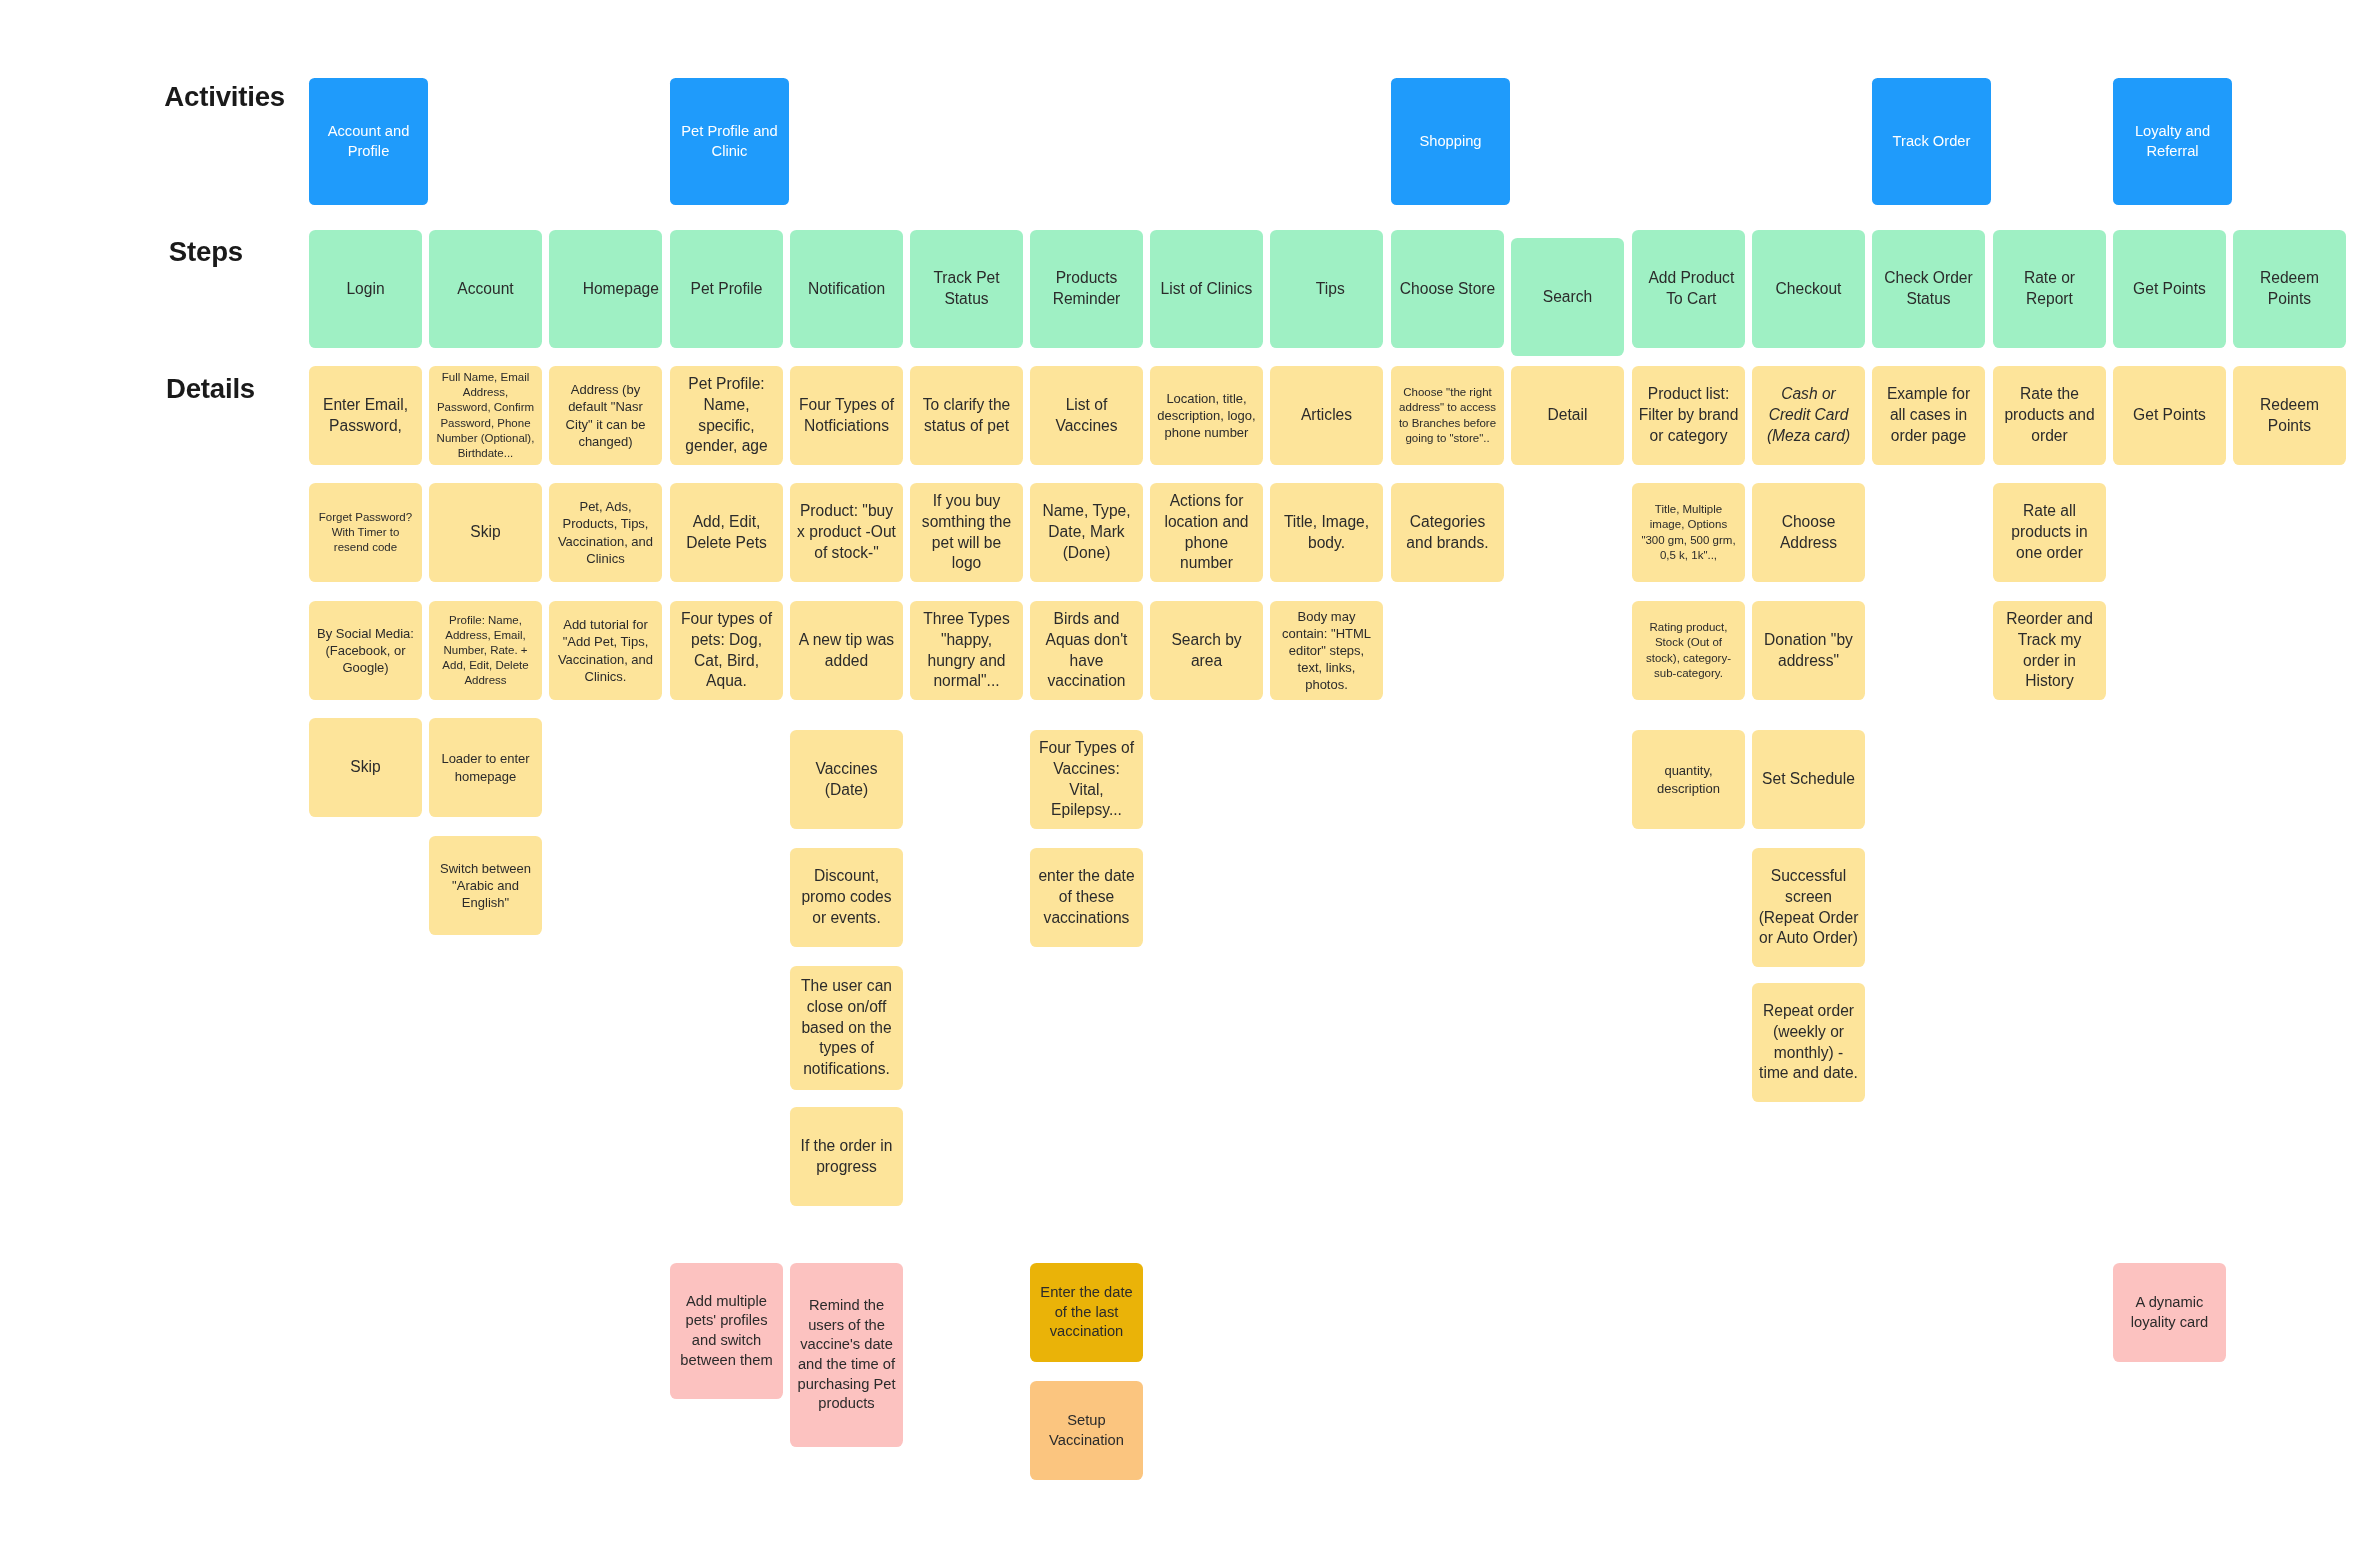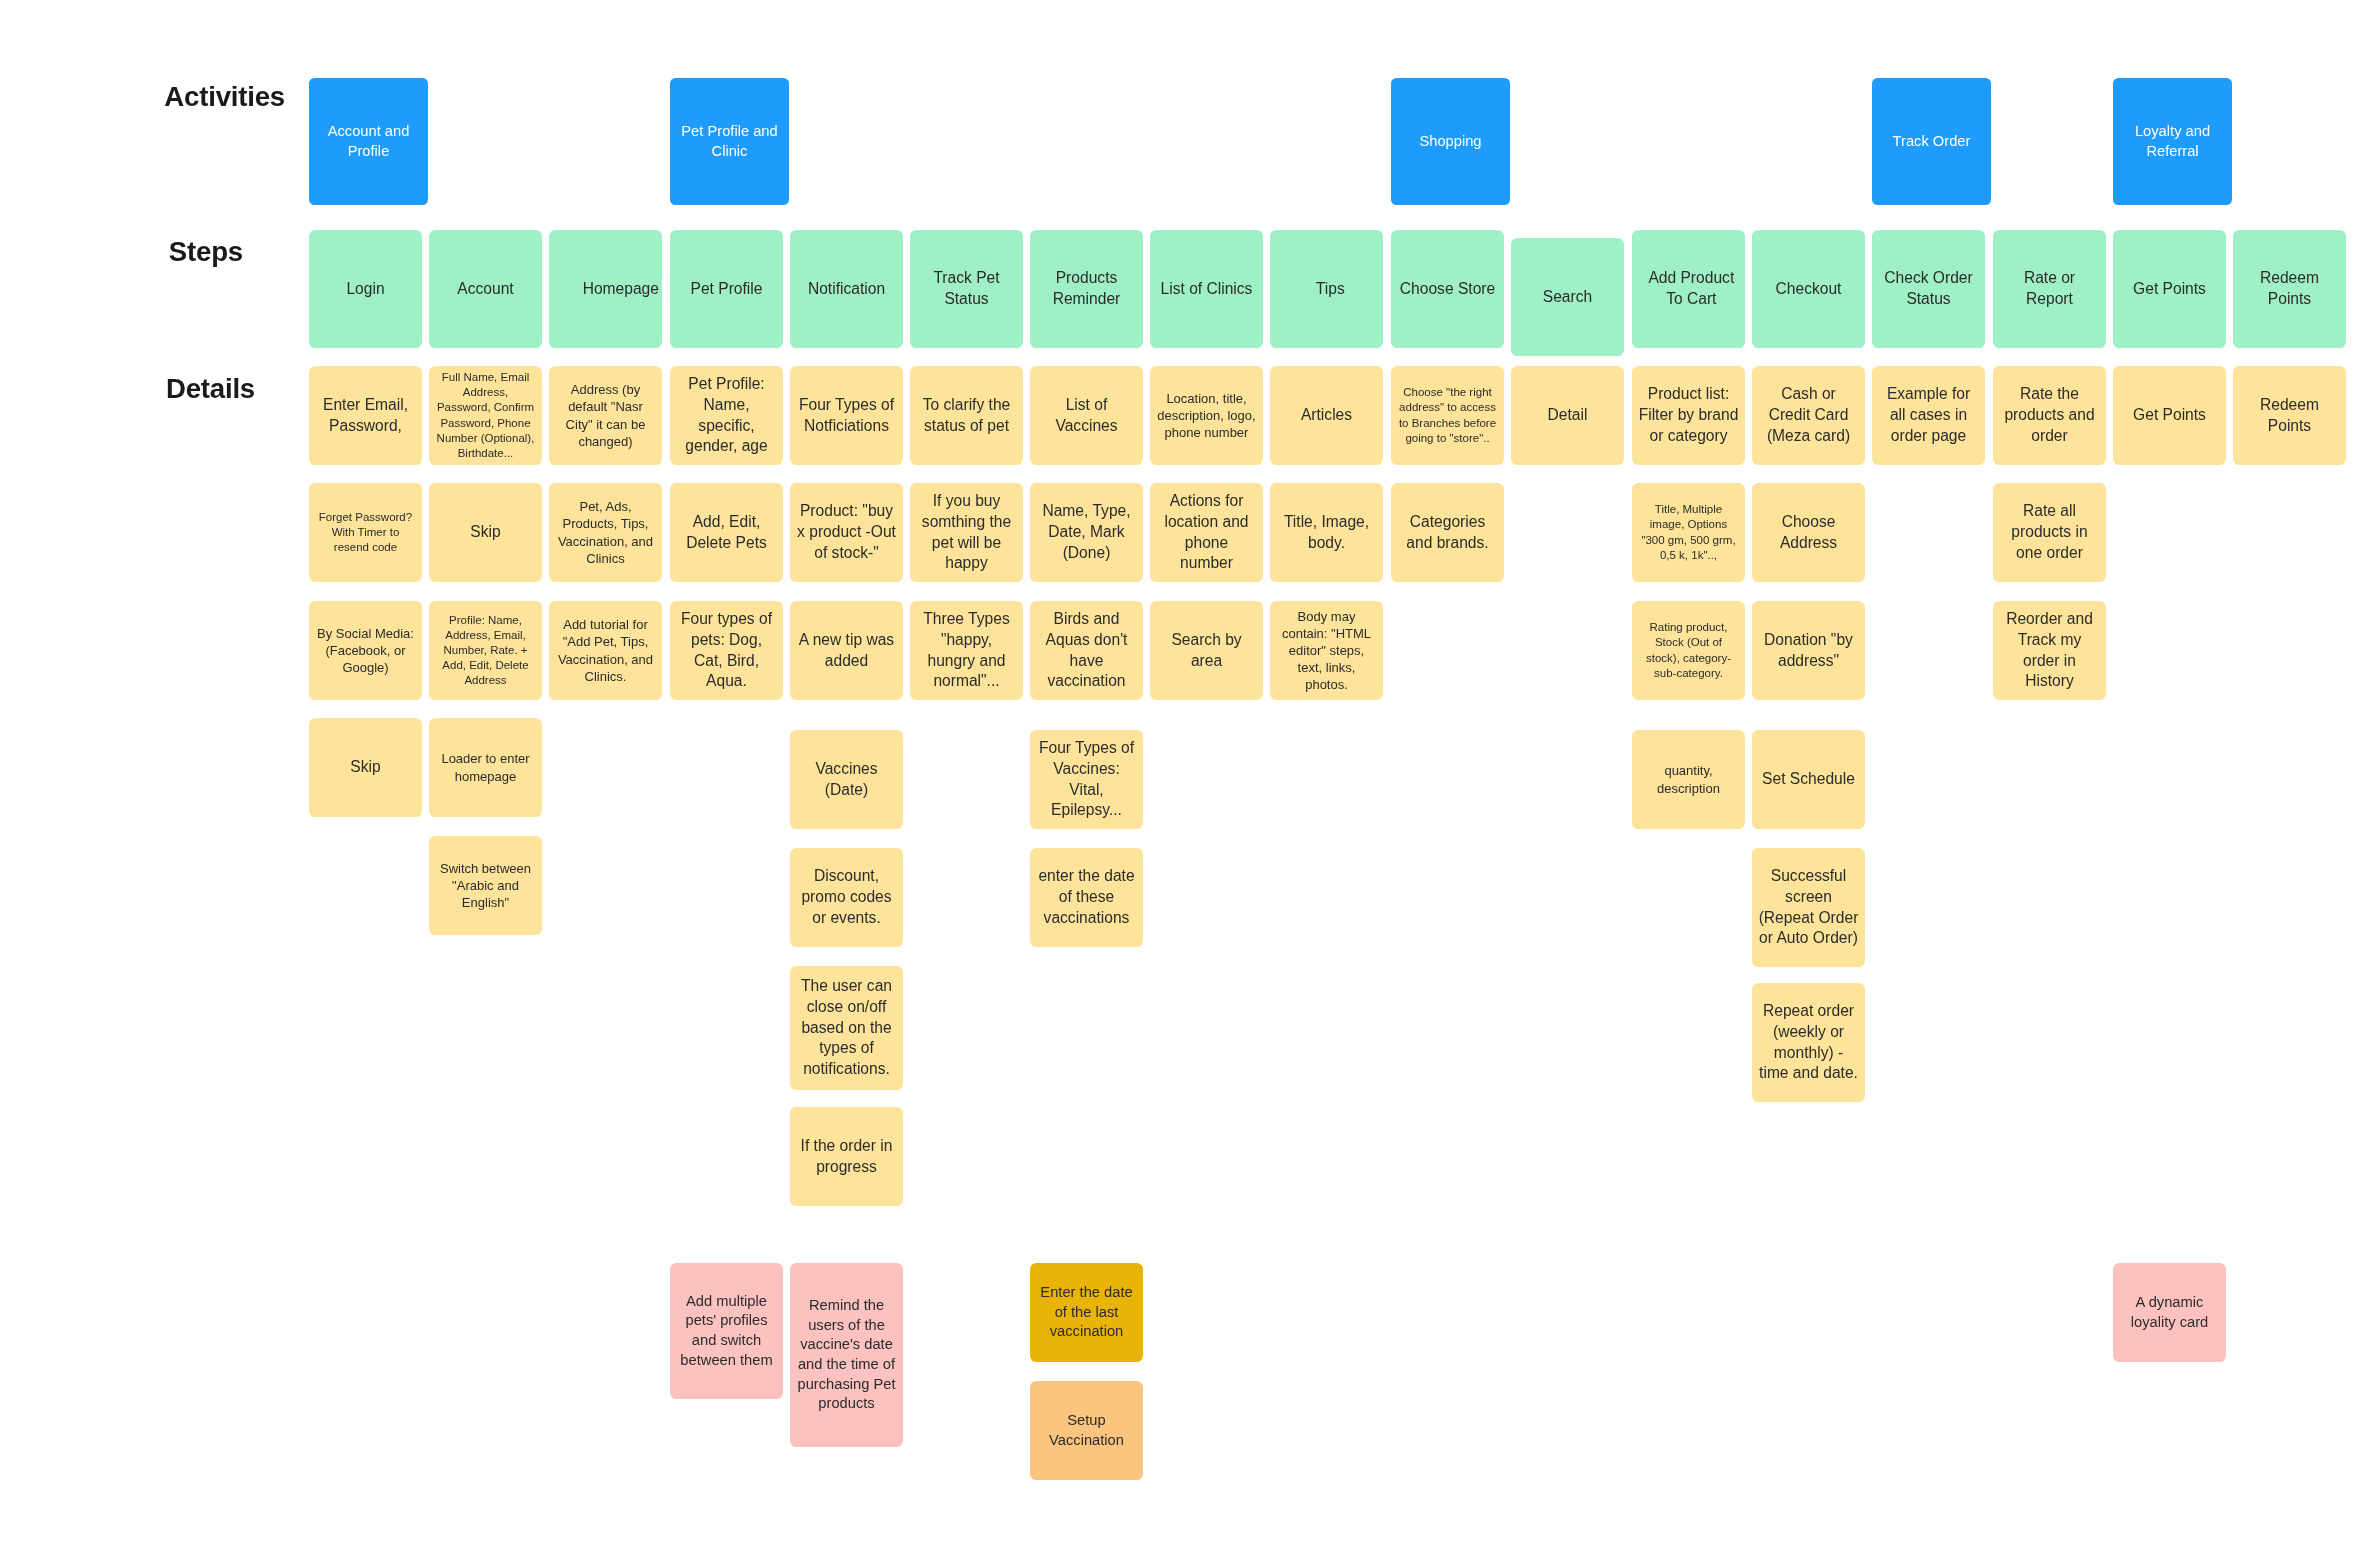--- a/index.html
+++ b/index.html
@@ -164,41 +164,41 @@
       <div class="card detail" style="left: 670px; top: 483px; width: 113px; height: 99px;">Add, Edit, Delete Pets</div>
       <div class="card detail" style="left: 670px; top: 601px; width: 113px; height: 99px;">Four types of pets: Dog, Cat, Bird, Aqua.</div>
       <div class="card detail" style="left: 790px; top: 366px; width: 113px; height: 99px;">Four Types of Notficiations</div>
       <div class="card detail" style="left: 790px; top: 483px; width: 113px; height: 99px;">Product: "buy x product -Out of stock-"</div>
       <div class="card detail" style="left: 790px; top: 601px; width: 113px; height: 99px;">A new tip was added</div>
       <div class="card detail" style="left: 790px; top: 730px; width: 113px; height: 99px;">Vaccines (Date)</div>
       <div class="card detail" style="left: 790px; top: 848px; width: 113px; height: 99px;">Discount, promo codes or events.</div>
       <div class="card detail" style="left: 790px; top: 966px; width: 113px; height: 124px;">The user can close on/off based on the types of notifications.</div>
       <div class="card detail" style="left: 790px; top: 1107px; width: 113px; height: 99px;">If the order in progress</div>
       <div class="card detail" style="left: 910px; top: 366px; width: 113px; height: 99px;">To clarify the status of pet</div>
-      <div class="card detail" style="left: 910px; top: 483px; width: 113px; height: 99px;">If you buy somthing the pet will be happy</div>
+      <div class="card detail" style="left: 910px; top: 483px; width: 113px; height: 99px;">If you buy somthing the pet will be logo</div>
       <div class="card detail" style="left: 910px; top: 601px; width: 113px; height: 99px;">Three Types "happy, hungry and normal"...</div>
       <div class="card detail" style="left: 1030px; top: 366px; width: 113px; height: 99px;">List of Vaccines</div>
       <div class="card detail" style="left: 1030px; top: 483px; width: 113px; height: 99px;">Name, Type, Date, Mark (Done)</div>
       <div class="card detail" style="left: 1030px; top: 601px; width: 113px; height: 99px;">Birds and Aquas don't have vaccination</div>
       <div class="card detail" style="left: 1030px; top: 730px; width: 113px; height: 99px;">Four Types of Vaccines: Vital, Epilepsy...</div>
       <div class="card detail" style="left: 1030px; top: 848px; width: 113px; height: 99px;">enter the date of these vaccinations</div>
       <div class="card detail small" style="left: 1150px; top: 366px; width: 113px; height: 99px;">Location, title, description, logo, phone number</div>
       <div class="card detail" style="left: 1150px; top: 483px; width: 113px; height: 99px;">Actions for location and phone number</div>
       <div class="card detail" style="left: 1150px; top: 601px; width: 113px; height: 99px;">Search by area</div>
       <div class="card detail" style="left: 1270px; top: 366px; width: 113px; height: 99px;">Articles</div>
       <div class="card detail" style="left: 1270px; top: 483px; width: 113px; height: 99px;">Title, Image, body.</div>
       <div class="card detail small" style="left: 1270px; top: 601px; width: 113px; height: 99px;">Body may contain: "HTML editor" steps, text, links, photos.</div>
       <div class="card detail tiny" style="left: 1391px; top: 366px; width: 113px; height: 99px;">Choose "the right address" to access to Branches before going to "store"..</div>
       <div class="card detail" style="left: 1391px; top: 483px; width: 113px; height: 99px;">Categories and brands.</div>
       <div class="card detail" style="left: 1511px; top: 366px; width: 113px; height: 99px;">Detail</div>
       <div class="card detail" style="left: 1632px; top: 366px; width: 113px; height: 99px;">Product list: Filter by brand or category</div>
       <div class="card detail tiny" style="left: 1632px; top: 483px; width: 113px; height: 99px;">Title, Multiple image, Options "300 gm, 500 grm, 0,5 k, 1k"..,</div>
       <div class="card detail tiny" style="left: 1632px; top: 601px; width: 113px; height: 99px;">Rating product, Stock (Out of stock), category- sub-category.</div>
       <div class="card detail small" style="left: 1632px; top: 730px; width: 113px; height: 99px;">quantity, description</div>
-      <div class="card detail" style="left: 1752px; top: 366px; width: 113px; height: 99px;">Cash or Credit Card (Meza card)</div>
+      <div class="card detail" style="left: 1752px; top: 366px; width: 113px; height: 99px; font-style: italic;">Cash or Credit Card (Meza card)</div>
       <div class="card detail" style="left: 1752px; top: 483px; width: 113px; height: 99px;">Choose Address</div>
       <div class="card detail" style="left: 1752px; top: 601px; width: 113px; height: 99px;">Donation "by address"</div>
       <div class="card detail" style="left: 1752px; top: 730px; width: 113px; height: 99px;">Set Schedule</div>
       <div class="card detail" style="left: 1752px; top: 848px; width: 113px; height: 119px;">Successful screen (Repeat Order or Auto Order)</div>
       <div class="card detail" style="left: 1752px; top: 983px; width: 113px; height: 119px;">Repeat order (weekly or monthly) - time and date.</div>
       <div class="card detail" style="left: 1872px; top: 366px; width: 113px; height: 99px;">Example for all cases in order page</div>
       <div class="card detail" style="left: 1993px; top: 366px; width: 113px; height: 99px;">Rate the products and order</div>
       <div class="card detail" style="left: 1993px; top: 483px; width: 113px; height: 99px;">Rate all products in one order</div>
       <div class="card detail" style="left: 1993px; top: 601px; width: 113px; height: 99px;">Reorder and Track my order in History</div>
       <div class="card detail" style="left: 2113px; top: 366px; width: 113px; height: 99px;">Get Points</div>

